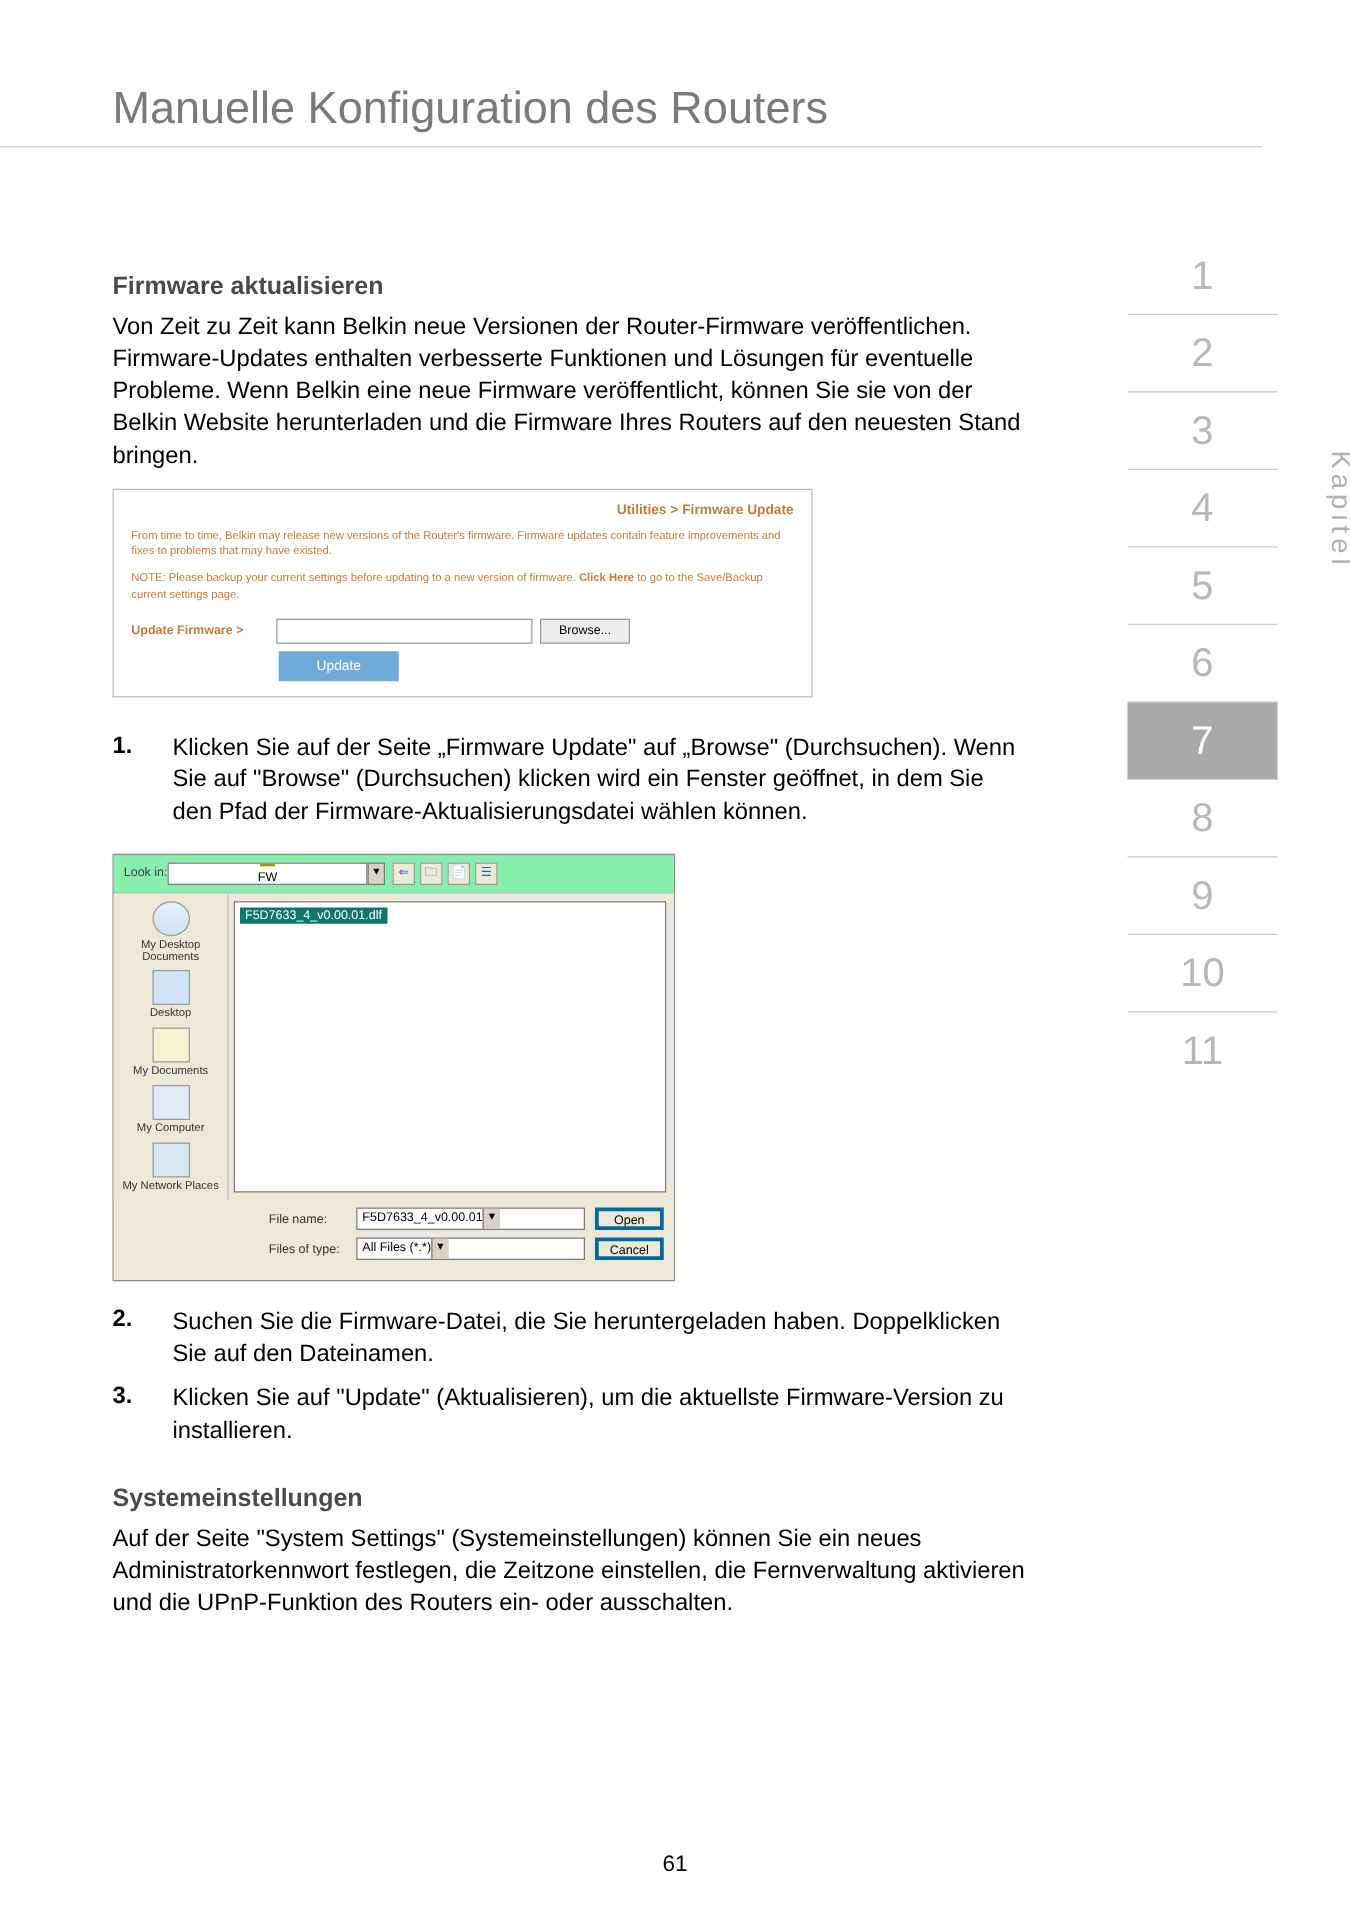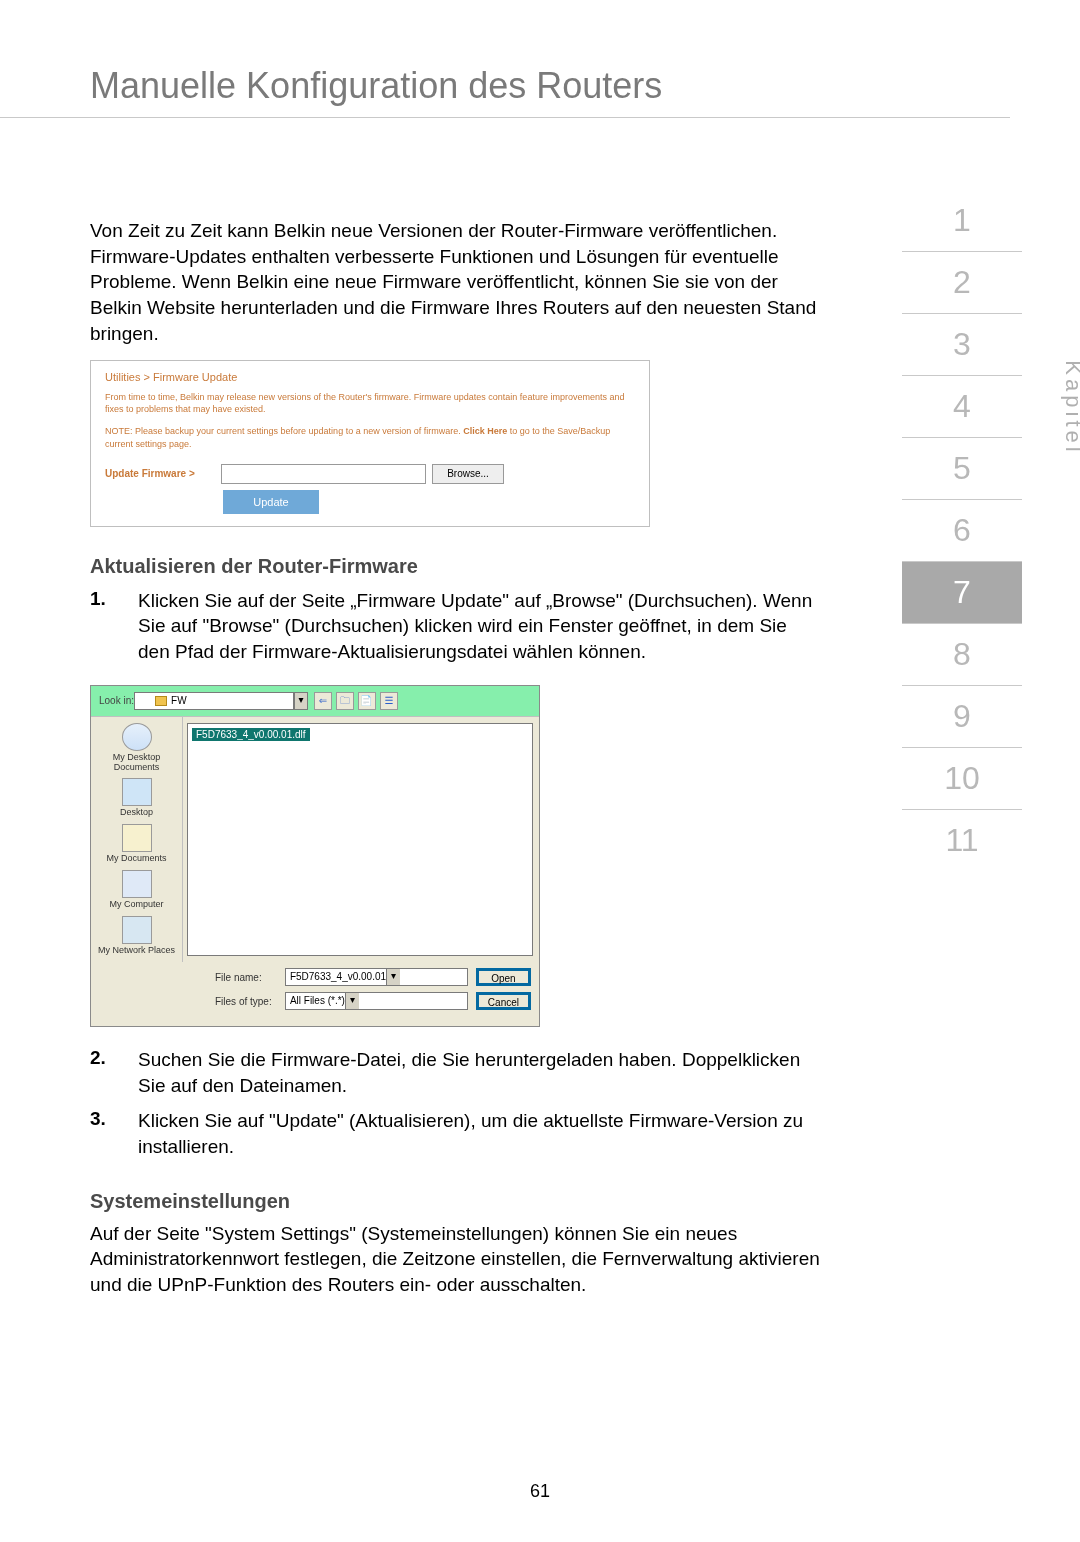--- a/index.html
+++ b/index.html
@@ -42,23 +42,24 @@
   
   .panel1 {
     width: 560px;
     border: 1px solid #bfbfbf;
     padding: 10px 14px 12px 14px;
     margin: 8px 0 28px 0;
     font-family: Arial, sans-serif;
   }
   .panel1 .breadcrumb {
     font-size: 11px;
-    font-weight: normal;
+    font-weight: bold;
     color: #c97a3a;
     margin-bottom: 8px;
+    text-align: right;
   }
   .panel1 .note1 {
     font-size: 9px;
     color: #c97a3a;
     line-height: 1.35;
     margin-bottom: 10px;
   }
   .panel1 .note2 {
     font-size: 9px;
     color: #c97a3a;
@@ -105,21 +106,21 @@
     color: #2a5ecb; font-weight: bold; text-align: center; line-height: 12px; font-size: 10px;
   }
   .dialog .winbtn.close { background: #e26b5d; color: #fff; }
   .dialog .toolbar {
     background: #86efac; padding: 6px 8px; display: flex; align-items: center; gap: 0;
     border-bottom: 1px solid #c0c0c0;
   }
   .dialog .toolbar .lookin-label { color: #444; }
   .dialog .toolbar .lookin-field {
     border: 1px solid #7a7a7a; background: #fff; height: 18px; width: 160px;
-    display: flex; align-items: center; padding: 0 20px; gap: 4px;
+    display: flex; align-items: center; padding: 0 20px; gap: 4px; flex-direction: column;
   }
   .dialog .folder-ico {
     width: 12px; height: 10px; background: #f0c34e; border: 1px solid #b58a1a; display:inline-block;
   }
   .dialog .toolbar .dropbtn {
     width: 14px; height: 18px; background: #d6d3c6; border: 1px solid #7a7a7a;
     text-align: center; line-height: 14px;
   }
   .dialog .toolbar .nav-icons { display:flex; gap:4px; margin-left: 6px; }
   .dialog .toolbar .nav-icons .ni {
@@ -203,37 +204,37 @@
     color: #000;
   }
 </style>
 </head>
 <body>
 
 <div class="page-title">Manuelle Konfiguration des Routers</div>
 
 <div class="content">
 
+  <div class="section-heading">Firmware aktualisieren</div>
   <div class="body-text">Von Zeit zu Zeit kann Belkin neue Versionen der Router-Firmware veröffentlichen. Firmware-Updates enthalten verbesserte Funktionen und Lösungen für eventuelle Probleme. Wenn Belkin eine neue Firmware veröffentlicht, können Sie sie von der Belkin Website herunterladen und die Firmware Ihres Routers auf den neuesten Stand bringen.</div>
 
   <div class="panel1">
     <div class="breadcrumb">Utilities &gt; Firmware Update</div>
     <div class="note1">From time to time, Belkin may release new versions of the Router's firmware. Firmware updates contain feature improvements and fixes to problems that may have existed.</div>
     <div class="note2">
       <span>NOTE: Please backup your current settings before updating to a new version of firmware. </span><span class="bold">Click Here</span><span> to go to the Save/Backup current settings page.</span>
     </div>
     <div class="row">
       <div class="label">Update Firmware &gt;</div>
       <div class="input-box"></div>
       <div class="btn-browse">Browse...</div>
     </div>
     <div class="btn-update">Update</div>
   </div>
 
-  <div class="section-heading">Aktualisieren der Router-Firmware</div>
   <div class="ol">
     <div class="ol-item">
       <div class="ol-num">1.</div>
       <div class="ol-text">Klicken Sie auf der Seite  „Firmware Update" auf „Browse" (Durchsuchen). Wenn Sie auf "Browse" (Durchsuchen) klicken wird ein Fenster geöffnet, in dem Sie den Pfad der Firmware-Aktualisierungsdatei wählen können.</div>
     </div>
   </div>
 
   <div class="dialog">
     <div class="toolbar">
       <span class="lookin-label">Look in:</span>

